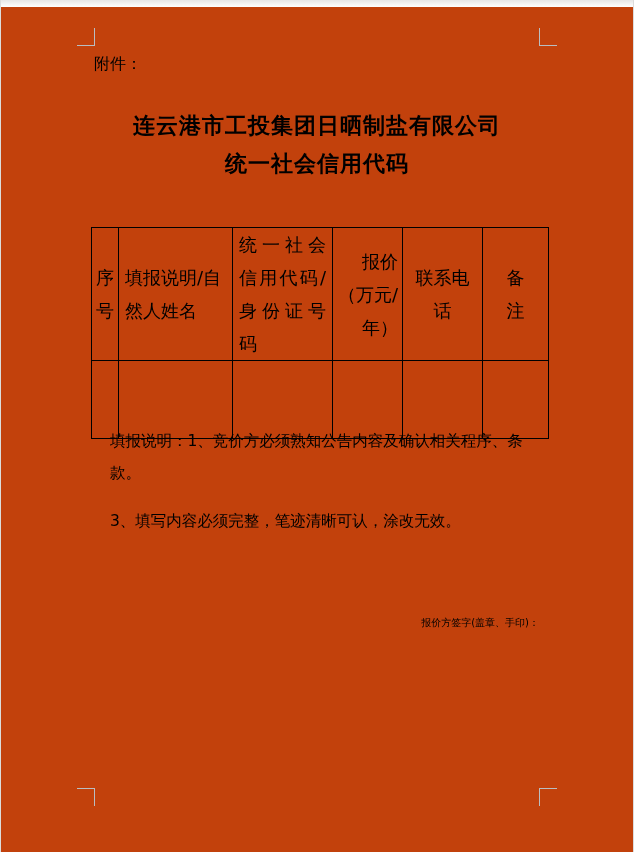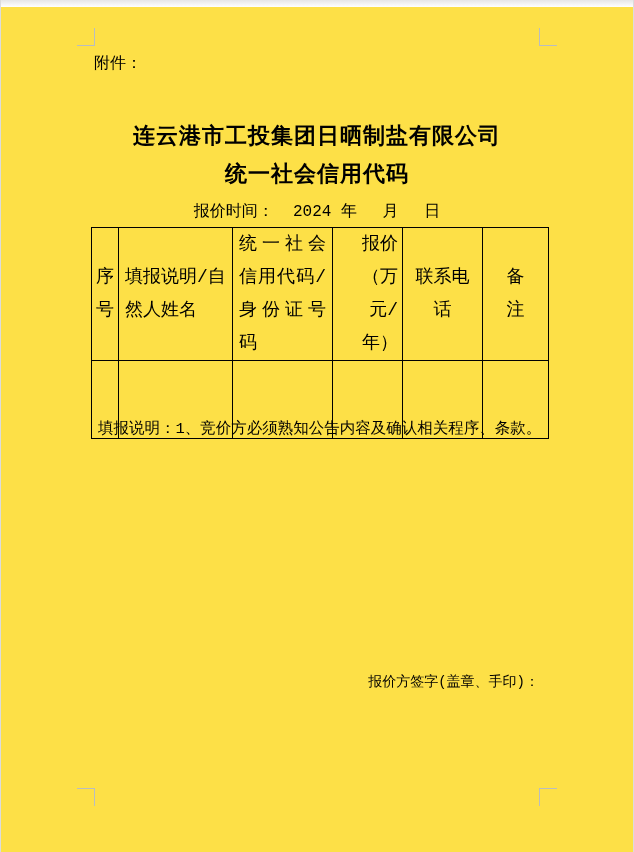--- a/index.html
+++ b/index.html
@@ -11,22 +11,21 @@
     width: 634px;
     height: 852px;
     position: relative;
     overflow: hidden;
     font-family: "DejaVu Sans", "Liberation Sans", sans-serif;
     color: #000000;
   }
   .page {
     position: absolute;
     inset: 0;
-    background: #fde047;
-    font-family: Liberation Mono, monospace;
+    background: #c2410c;
   }
   .top-shadow {
     position: absolute;
     top: 0; left: 0; right: 0;
     height: 7px;
     background: linear-gradient(#e6e6e6, #ffffff);
   }
   .edge-line {
     position: absolute;
     top: 0; bottom: 0;
@@ -59,21 +58,20 @@
   .doc-title {
     position: absolute;
     left: 94px;
     width: 446px;
     text-align: center;
     font-weight: bold;
     font-size: 22px;
     line-height: 28px;
     letter-spacing: 1px;
     white-space: pre;
-    margin-top: 12px;
   }
   .doc-title.line1 { top: 112px; }
   .doc-title.line2 { top: 150px; }
 
   .quote-time {
     position: absolute;
     left: 94px;
     width: 446px;
     top: 202px;
     text-align: center;
@@ -110,29 +108,29 @@
   .quote-table .c-center { text-align: center; }
 
   .notes {
     position: absolute;
     left: 94px;
     top: 409px;
     width: 455px;
     font-size: 15.5px;
     line-height: 32px;
   }
-  .notes p { margin: 4px; }
+  .notes p { margin: 16px; }
 
   .signature {
     position: absolute;
     left: 94px;
     width: 445px;
-    top: 671px;
+    top: 612px;
     text-align: right;
-    font-size: 14px;
+    font-size: 10px;
     line-height: 22px;
     white-space: pre;
   }
 </style>
 </head>
 <body>
 
 <div class="page">
 
   <div class="top-shadow"></div>
@@ -143,21 +141,20 @@
   <div class="crop tr"></div>
   <div class="crop bl"></div>
   <div class="crop br"></div>
 
   <div class="attachment">附件：</div>
 
   <div class="doc-title line1">连云港市工投集团日晒制盐有限公司</div>
 
   <div class="doc-title line2">统一社会信用代码</div>
 
-  <div class="quote-time">报价时间：  2024 年　 月　 日</div>
 
   <table class="quote-table">
     <colgroup>
       <col style="width:27px">
       <col style="width:114px">
       <col style="width:100px">
       <col style="width:70px">
       <col style="width:80px">
       <col style="width:66px">
     </colgroup>
@@ -178,17 +175,18 @@
         <td></td>
         <td></td>
         <td></td>
         <td></td>
       </tr>
     </tbody>
   </table>
 
   <div class="notes">
     <p>填报说明：1、竞价方必须熟知公告内容及确认相关程序、条款。</p>
+    <p>3、填写内容必须完整，笔迹清晰可认，涂改无效。</p>
   </div>
 
   <div class="signature">报价方签字(盖章、手印)：</div>
 
 </div>
 
 </body></html>

